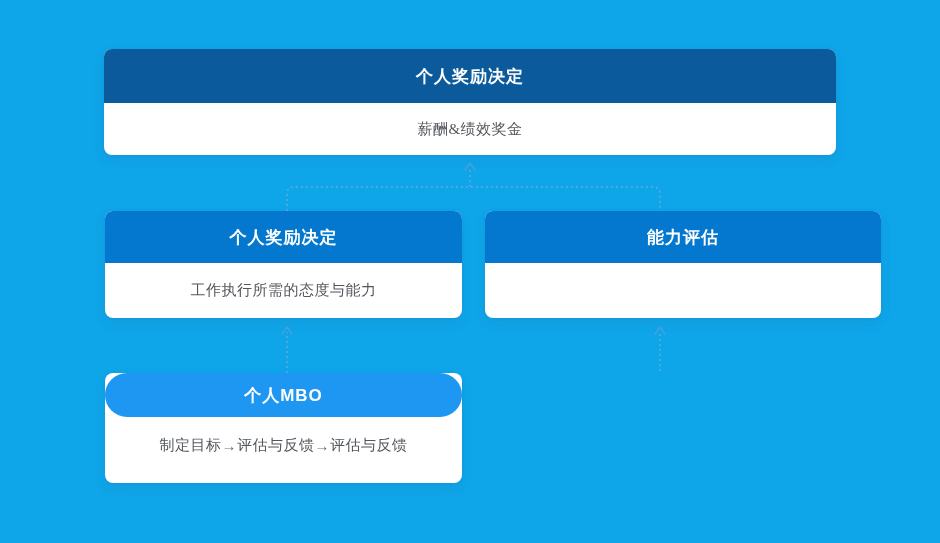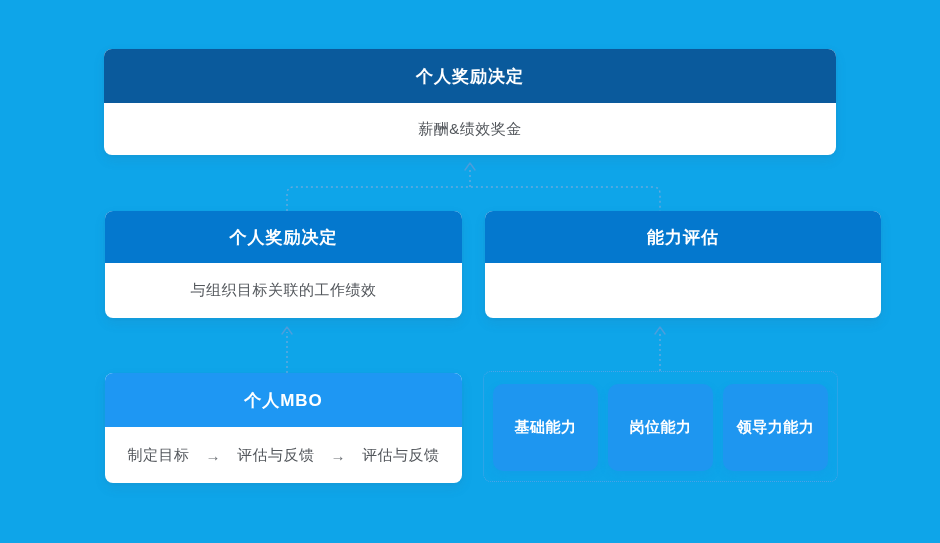--- a/index.html
+++ b/index.html
@@ -8,30 +8,30 @@
 
   .card{position:absolute;border-radius:8px;overflow:hidden;background:#ffffff;
         box-shadow:0 5px 12px rgba(70,90,120,0.10), 0 1px 3px rgba(70,90,120,0.06);}
   .card-header{display:flex;align-items:center;justify-content:center;
         color:#ffffff;font-weight:700;font-size:17px;letter-spacing:1px;}
   .card-body{display:flex;align-items:center;justify-content:center;
         color:#53575c;font-size:15px;letter-spacing:0.5px;}
 
   .card-top{left:104px;top:49px;width:732px;height:106px;}
   .card-top .card-header{height:54px;background:#0a5a9c;}
-  .card-top .card-body{height:52px;}
+  .card-top .card-body{height:52px;font-family:Liberation Serif, serif;}
 
   .card-mid-left{left:105px;top:211px;width:357px;height:107px;}
   .card-mid-right{left:485px;top:211px;width:396px;height:107px;}
   .card-mid-left .card-header,.card-mid-right .card-header{height:52px;background:#0478ce;}
   .card-mid-left .card-body,.card-mid-right .card-body{height:55px;}
 
   .card-mbo{left:105px;top:373px;width:357px;height:110px;}
-  .card-mbo .card-header{height:54px;background:#1e97f3;}
-  .card-mbo .card-body{height:56px;gap:16px;border-radius:13px;}
+  .card-mbo .card-header{height:44px;background:#1e97f3;border-radius:27px;}
+  .card-mbo .card-body{height:56px;gap:0;border-radius:13px;}
   .card-mbo .step-arrow{color:#6b6f74;font-size:15px;}
 
   .dashed-group{position:absolute;left:483px;top:371px;width:355px;height:111px;
         border:1px dotted #4ba4e8;border-radius:8px;box-sizing:border-box;
         display:flex;gap:10px;padding:12px 9px 10px 9px;}
   .pill{flex:1;background:#1e96f0;border-radius:10px;display:flex;align-items:center;
         justify-content:center;color:#ffffff;font-weight:700;font-size:15px;letter-spacing:0.5px;
         box-shadow:0 4px 9px rgba(30,140,230,0.18);}
 
   .connectors{position:absolute;left:0;top:0;width:940px;height:543px;pointer-events:none;}
@@ -64,21 +64,21 @@
     <div class="card-body">
       <span>薪酬&amp;绩效奖金</span>
     </div>
   </div>
 
   <div class="card card-mid-left">
     <div class="card-header">
       <span>个人奖励决定</span>
     </div>
     <div class="card-body">
-      <span>与组织目标关联的工作绩效</span>
+      <span>工作执行所需的态度与能力</span>
     </div>
   </div>
 
   <div class="card card-mid-right">
     <div class="card-header">
       <span>能力评估</span>
     </div>
   </div>
 
   <div class="card card-mbo">
@@ -87,25 +87,14 @@
     </div>
     <div class="card-body">
       <span>制定目标</span>
       <span class="step-arrow">→</span>
       <span>评估与反馈</span>
       <span class="step-arrow">→</span>
       <span>评估与反馈</span>
     </div>
   </div>
 
-  <div class="dashed-group">
-    <div class="pill">
-      <span>基础能力</span>
-    </div>
-    <div class="pill">
-      <span>岗位能力</span>
-    </div>
-    <div class="pill">
-      <span>领导力能力</span>
-    </div>
-  </div>
 
 </div>
 
 </body></html>

